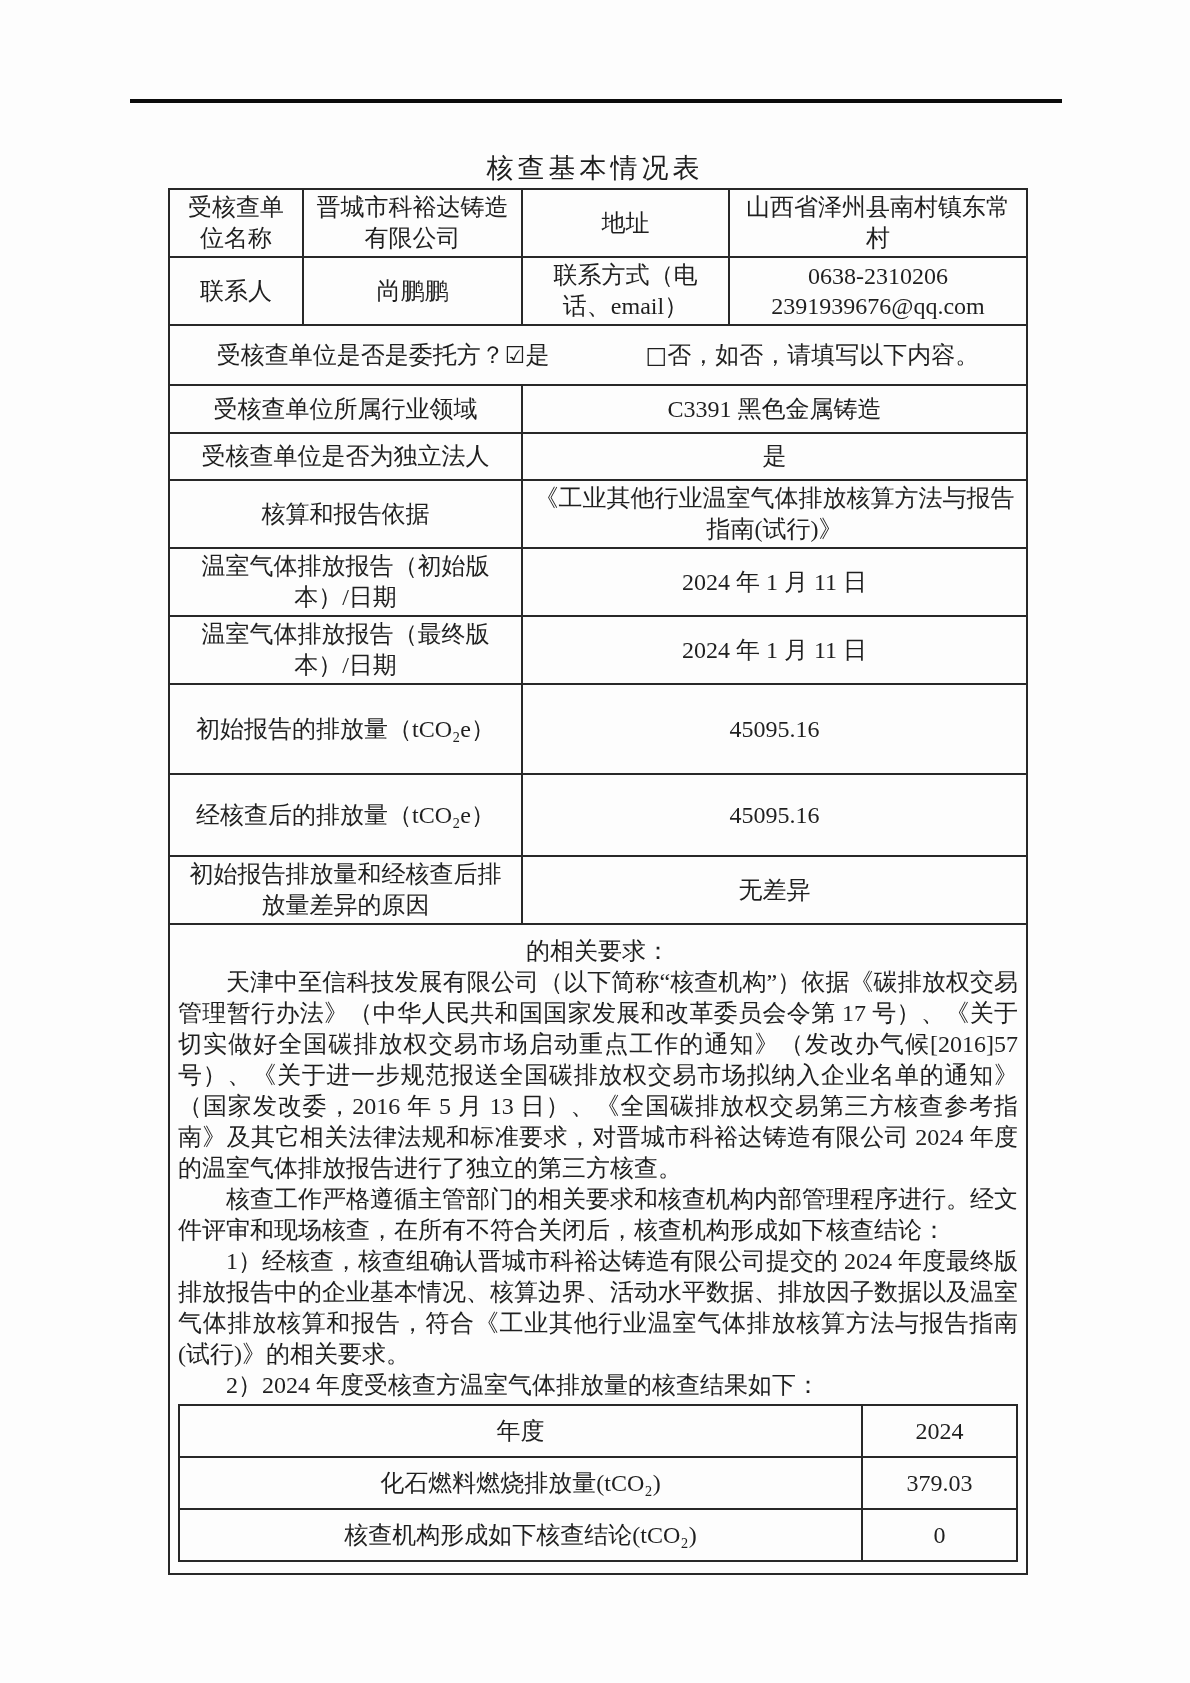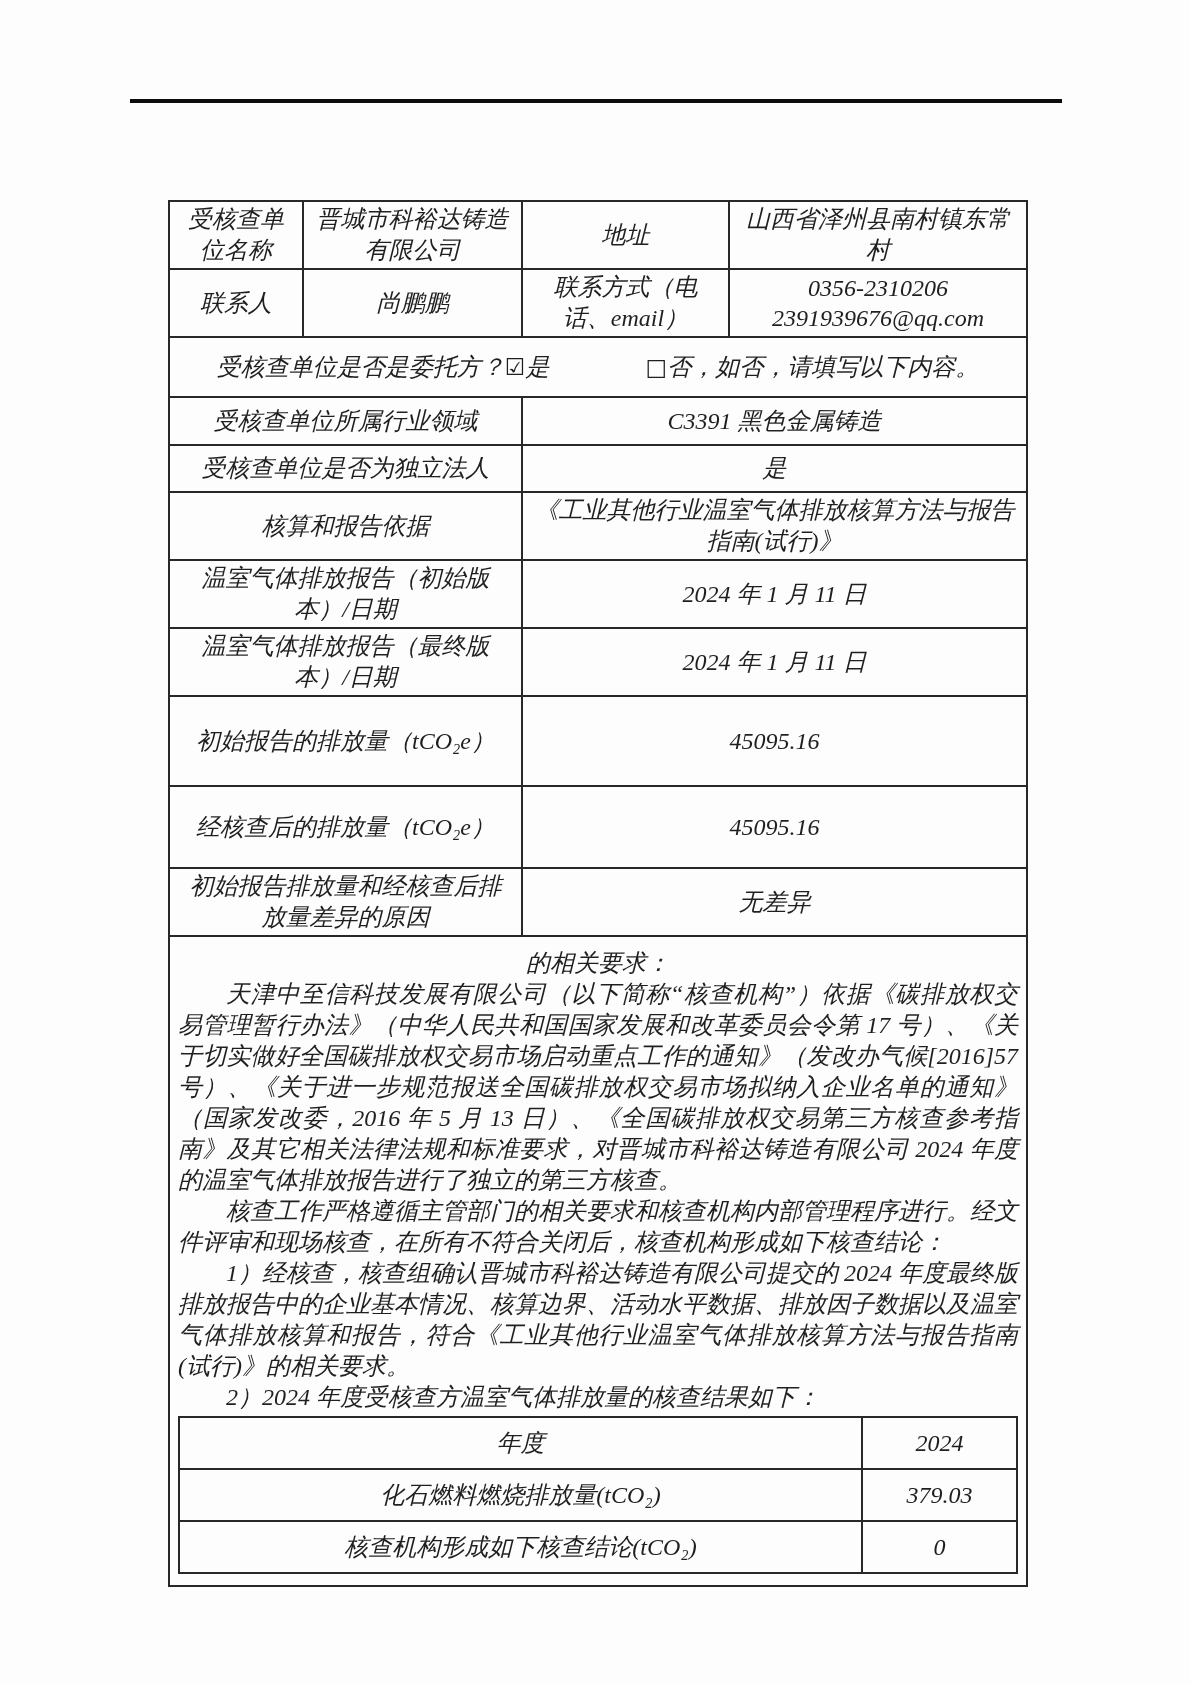--- a/index.html
+++ b/index.html
@@ -15,22 +15,22 @@
   .top-rule{
     position:absolute;left:130px;top:99px;
     width:932px;height:4px;background:#0c0c0c;
   }
   .doc-title{
     position:absolute;left:0;top:150px;width:100%;
     margin:0;text-align:center;
     font-size:27px;font-weight:normal;letter-spacing:4px;
   }
   table.main{
-    position:absolute;left:168px;top:200px;
-    width:858px;border-collapse:collapse;table-layout:fixed;font-style:italic;
+    position:absolute;left:168px;top:188px;
+    width:858px;border-collapse:collapse;table-layout:fixed;
   }
   table.main td{
     border:2px solid #282828;
     text-align:center;vertical-align:middle;
     font-size:24px;line-height:31px;
     padding:2px 8px;
     word-break:break-all;
   }
   tr.r1 td{height:58px;}
   tr.r2 td{height:60px;}
@@ -69,20 +69,21 @@
   }
   .stack-line{display:block;line-height:30px;}
 </style>
 </head>
 <body>
 
 <div class="page">
 
   <div class="top-rule"></div>
 
+  <h1 class="doc-title">核查基本情况表</h1>
 
   <table class="main">
     <colgroup>
       <col style="width:134px">
         <col style="width:219px">
         <col style="width:207px">
         <col style="width:298px">
     </colgroup>
 
     <tbody>
@@ -91,21 +92,21 @@
       <td>晋城市科裕达铸造有限公司</td>
       <td>地址</td>
       <td>山西省泽州县南村镇东常村</td>
     </tr>
 
     <tr class="r2">
       <td>联系人</td>
       <td>尚鹏鹏</td>
       <td class="contact-method">联系方式（电话、email）</td>
       <td>
-        <span class="stack-line">0356-2310206</span>
+        <span class="stack-line">0638-2310206</span>
         <span class="stack-line">2391939676@qq.com</span>
       </td>
     </tr>
 
     <tr class="r3">
       <td class="entrust-cell" colspan="4">
         <span>受核查单位是否是委托方？</span><span class="chk">☑</span><span>是</span><span class="no-group"><span class="chk">□</span><span>否，如否，请填写以下内容。</span></span>
       </td>
     </tr>
 

